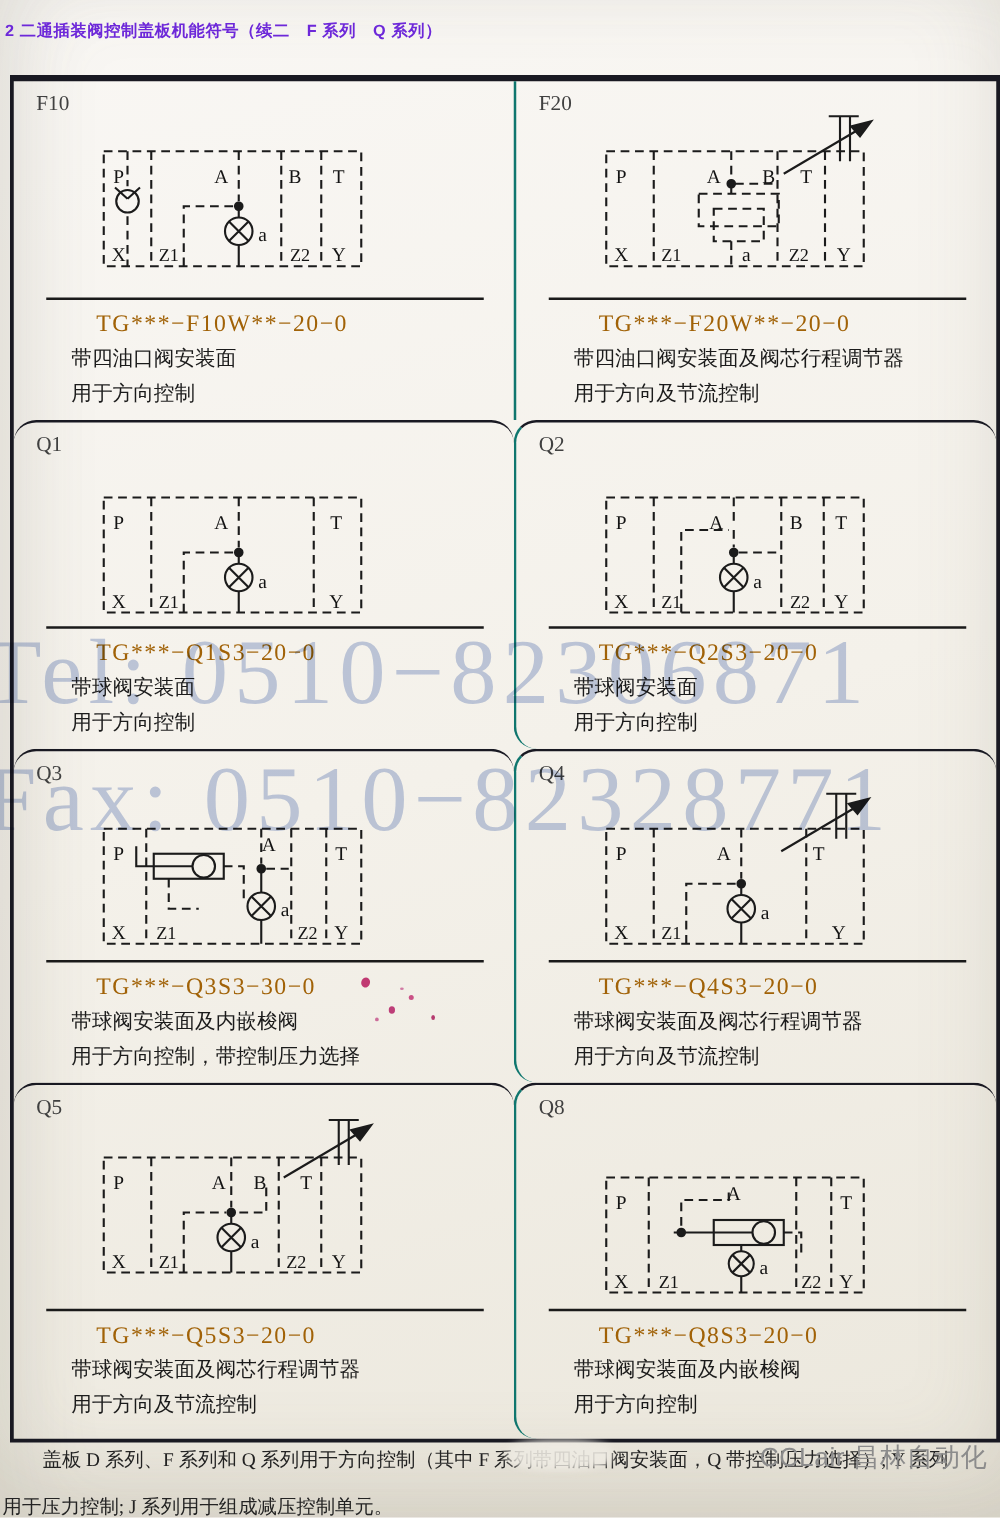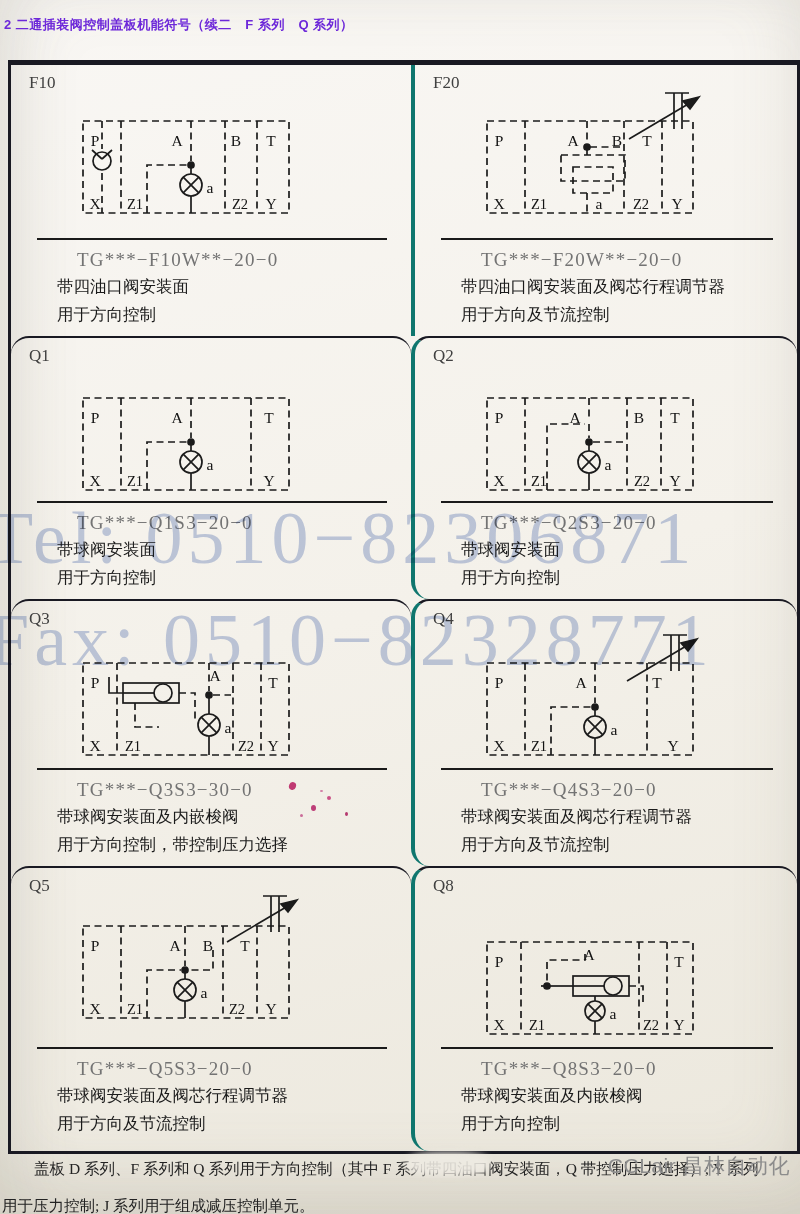--- a/index.html
+++ b/index.html
@@ -19,34 +19,34 @@
     font-weight:bold; font-size:13px; color:#6d28d9; letter-spacing:0.5px;
     white-space:nowrap;
   }
   .grid {
     position:absolute; top:60px; left:8px; width:786px; height:1086px; z-index:2;
     border:3px solid #191922; border-top-width:5px;
     display:grid; grid-template-columns:400px 1fr;
     grid-template-rows:271px 263px 267px auto;
   }
   .cell { position:relative; }
-  .cell.bl { border-left:4px solid #0f766e; }
+  .cell.bl { border-left:2px solid #0f766e; }
   .cell.bt { border-top:2px solid #191922;border-radius:18px; }
   .cl { position:absolute; top:8px; left:18px; font-size:17px; color:#404040; }
   svg.diag { position:absolute; left:62px; width:232px; height:134px; overflow:visible; }
   .d-top1 { top:24px; } .d-top2 { top:28px; } .d-top3 { top:30px; } .d-top4 { top:26px; } .d-top5 { top:42px; }
   .diag text {
     font-family:"Liberation Serif", serif; font-size:15.5px; fill:#131313;
     text-anchor:middle; stroke:none;
   }
   .diag .sm { font-size:14.5px; }
   .tb { position:absolute; left:26px; right:24px; bottom:8px; z-index:2; }
   .tb.low { bottom:14px; }
   .sep { border-top:2px solid #1a1a1a; margin-bottom:7px; }
-  .code { margin-left:40px; font-size:19px; letter-spacing:1.2px; color:#737373; line-height:26px; white-space:nowrap; }
+  .code { margin-left:40px; font-size:19px; letter-spacing:1.2px; color:#a16207; line-height:26px; white-space:nowrap; }
   .desc { margin-left:20px; font-size:16.5px; color:#1b1b1b; line-height:27.5px; white-space:nowrap; }
   .wm {
     position:absolute; left:-12px; z-index:6; pointer-events:none;
     font-family:"Liberation Serif", serif; font-size:74px; letter-spacing:5px;
     color:rgba(105,133,194,0.40); white-space:nowrap; mix-blend-mode:multiply;
   }
   .wm-tel { top:496px; }
   .wm-fax { top:598px; }
   .footer {
     position:absolute; top:1150px; left:2px; width:797px; z-index:2;

